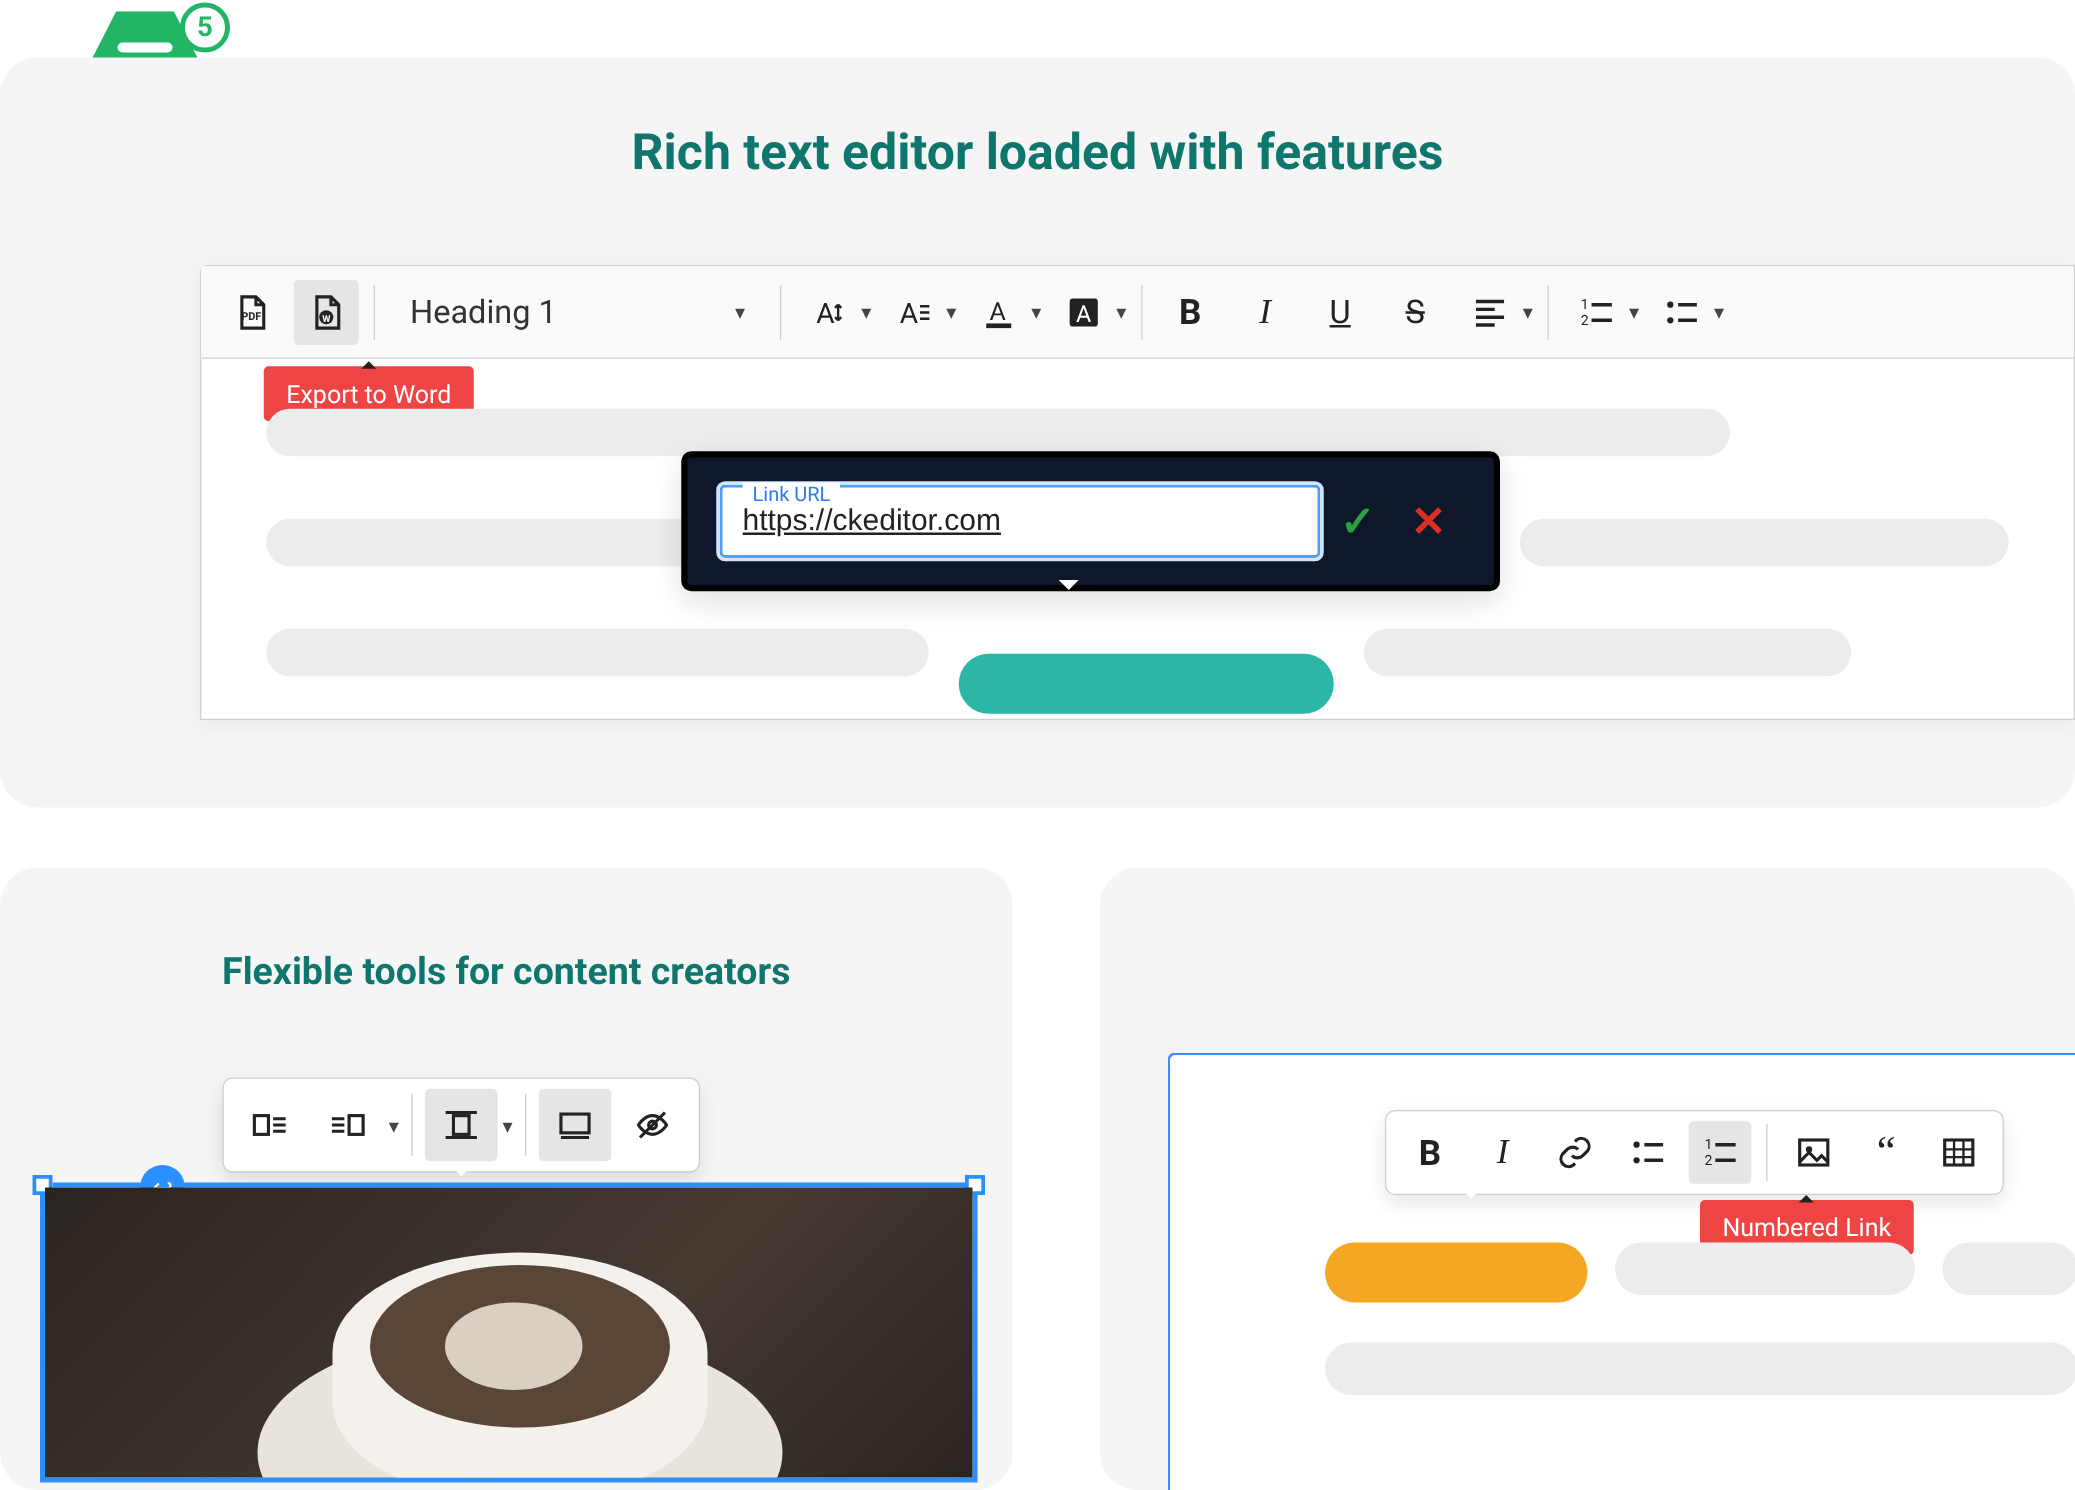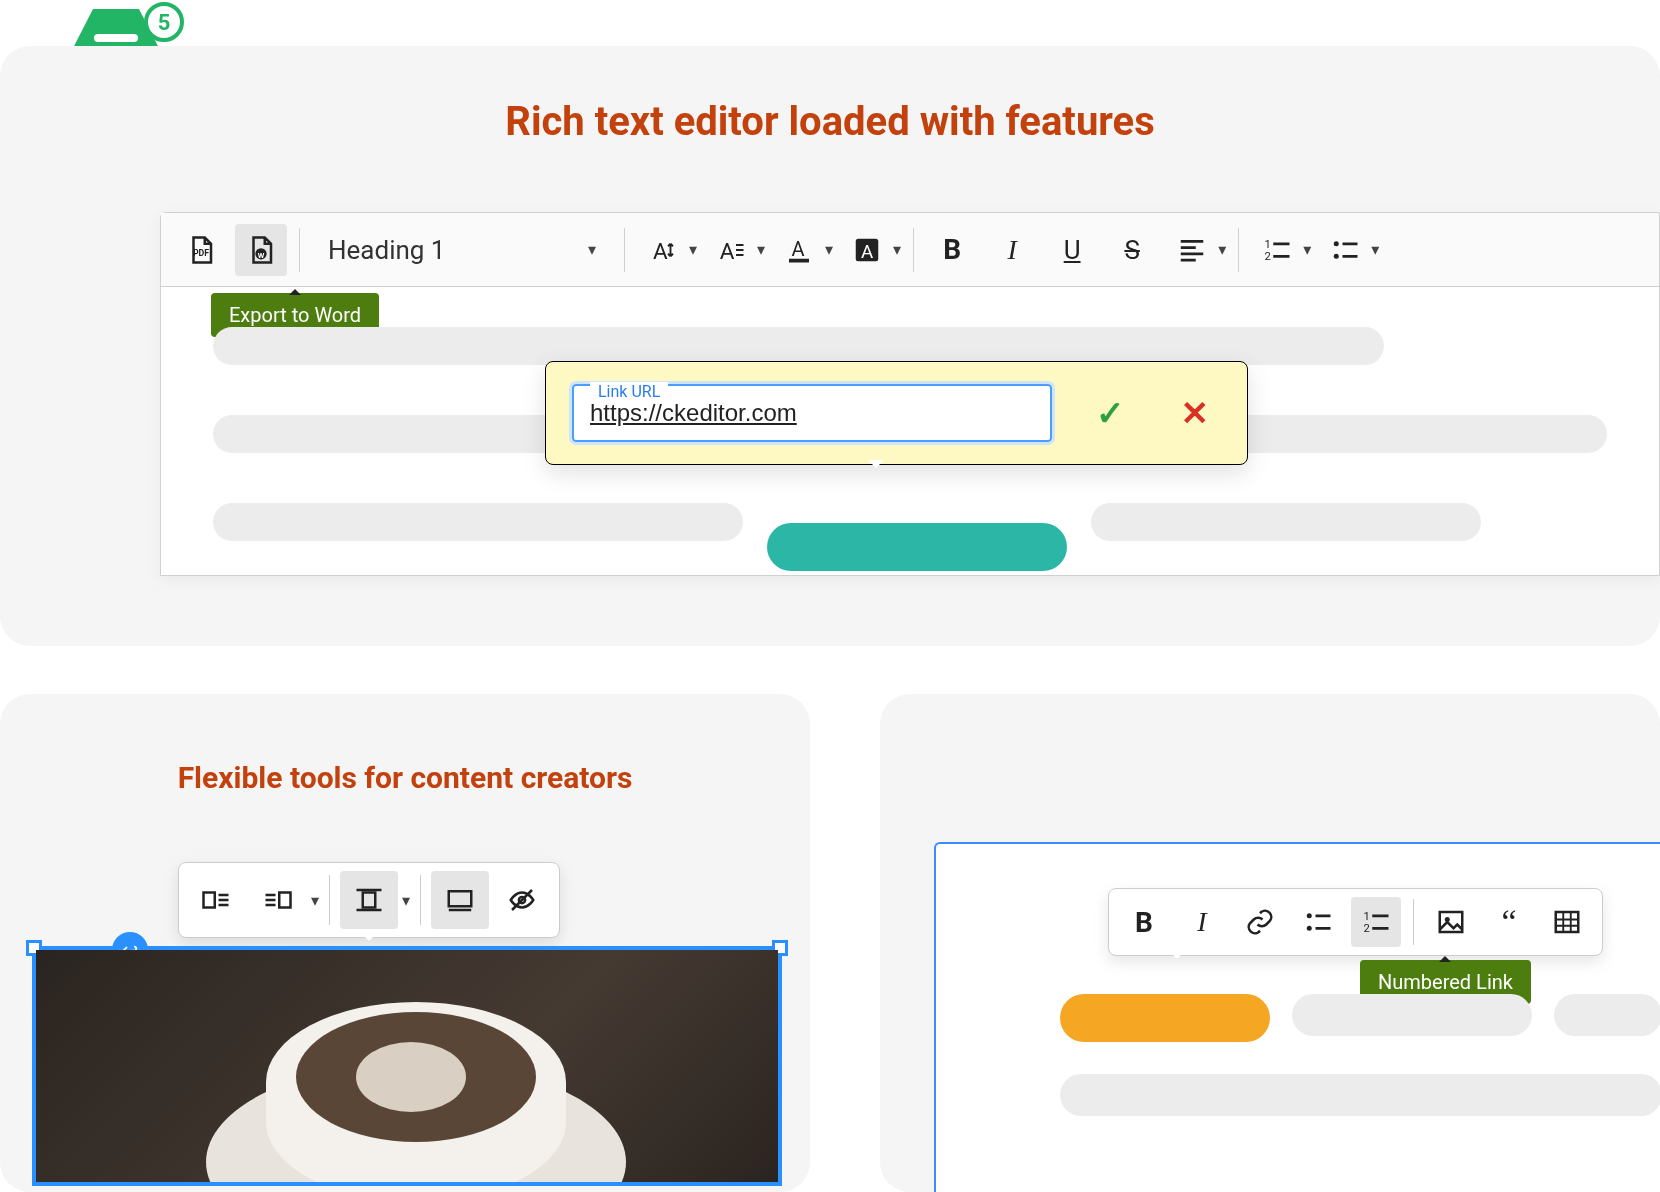--- a/index.html
+++ b/index.html
@@ -40,21 +40,21 @@
   border-radius: 30px;
   position: absolute;
 }
 .card-main { top: 46px; left: 0; width: 1660px; height: 600px; padding-top: 52px; }
 .card-left { top: 694px; left: 0; width: 810px; height: 498px; padding-top: 52px; }
 .card-right{ top: 694px; left: 880px; width: 780px; height: 498px; padding-top: 52px; }
 .card-title {
   text-align: center;
   font-size: 40px;
   font-weight: 700;
-  color: #c2410c;
+  color: #0f766e;
   margin-bottom: 40px;
 }
 .card-title.sm { font-size: 30px; margin-top: 14px; }
 
 .editor-frame {
   position:absolute; left:160px; top:212px; width:1500px; height:364px;
   background:#fff; border:1px solid #d0d0d0; border-radius:6px 0 0 0;
   box-shadow: 0 4px 16px rgba(0,0,0,0.05);
 }
 .toolbar {
@@ -71,36 +71,36 @@
 .tb-sep { width:1px; height:44px; background:#d0d0d0; margin:0 4px; }
 .heading-sel {
   width:300px; height:52px; display:flex; align-items:center;
   font-size:26px; color:#333; padding:0 16px; justify-content:space-between;
 }
 .caret { font-size:16px; color:#444; }
 .tb-combo { display:flex; align-items:center; gap:4px; }
 .tb-combo .caret { margin-left:-4px; }
 
 .tooltip {
-  position:absolute; background:#4d7c0f; color:#fff; font-size:20px;
+  position:absolute; background:#ef4444; color:#fff; font-size:20px;
   padding:10px 18px; border-radius:4px;
 }
 .tooltip:before {
   content:''; position:absolute; top:-10px; left:50%; transform:translateX(-50%);
   border:6px solid transparent; border-bottom-color:#222;
 }
 
 .content-area { padding:40px 52px; position:relative; }
 .skel { background:#ececec; border-radius:24px; height:38px; margin-bottom:50px; }
 .skel-row { display:flex; gap:24px; }
 
 .popover {
-  position:absolute; background:#fef9c3; border:1px solid #000000; border-radius:8px;
+  position:absolute; background:#0f172a; border:5px solid #000000; border-radius:8px;
   box-shadow:0 8px 24px rgba(0,0,0,0.12);
-  padding:22px 26px; display:flex; align-items:center; gap:32px;
+  padding:22px 26px; display:flex; align-items:center; gap:4px;
 }
 .popover:after {
   content:''; position:absolute; bottom:-12px; left:46%;
   border:8px solid transparent; border-top-color:#fff;
 }
 .field-wrap { position:relative; }
 .field-label {
   position:absolute; top:-2px; left:18px; background:#fff; padding:0 8px;
   font-size:16px; color:#2b7de9;
 }

